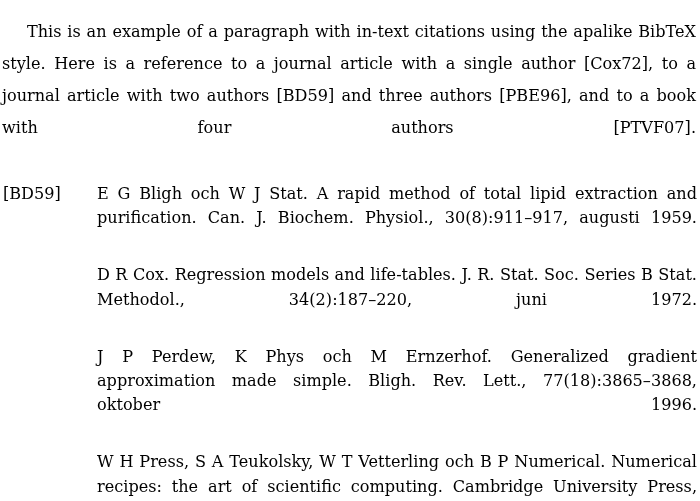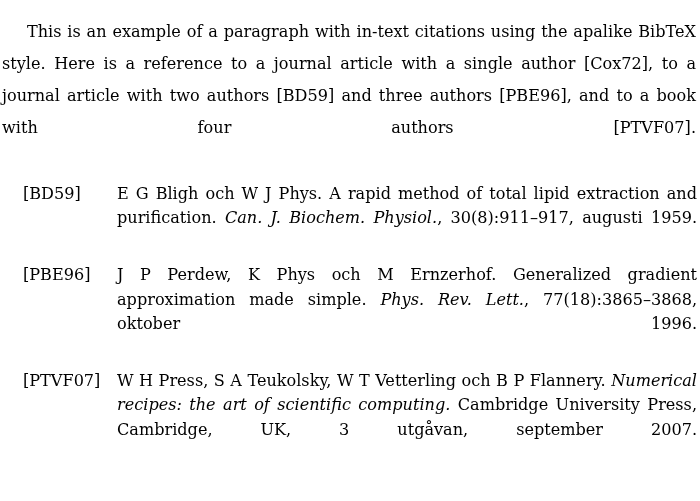--- a/index.html
+++ b/index.html
@@ -47,21 +47,20 @@
     top: 182px;
     width: 694px;
     font-size: 16.1px;
     line-height: 24.3px;
   }
 
   .bib-entry {
     position: relative;
     padding-left: 94px;
     margin-bottom: 8.5px;
-    margin-left: 20px;
   }
   .bib-entry:last-child {
     margin-bottom: 0;
   }
 
   .bib-label {
     position: absolute;
     left: 0;
     top: 0;
     width: 92px;
@@ -74,21 +73,20 @@
   .bib-text {
     display: block;
     text-align: justify;
     text-justify: inter-word;
     hyphens: none;
     -webkit-hyphens: none;
     word-spacing: 0.01em;
   }
 
   .italic {
-    font-style: italic;
   }
 
   
   .bib-text::after,
   .intro-paragraph::after {
     content: "";
     display: inline-block;
     width: 100%;
   }
 </style>
@@ -96,30 +94,29 @@
 <body>
 
 <div class="page">
 
   <p class="intro-paragraph">This is an example of a paragraph with in-text citations using the apalike BibTeX style. Here is a reference to a journal article with a single author [Cox72], to a journal article with two authors [BD59] and three authors [PBE96], and to a book with four authors [PTVF07].</p>
 
   <div class="bibliography">
 
     <div class="bib-entry">
       <span class="bib-label">[BD59]</span>
-      <span class="bib-text"><span>E G Bligh och W J Phys.</span> <span>A rapid method of total lipid extraction and purification.</span> <span class="italic">Can. J. Biochem. Physiol.</span><span>, 30(8):911–917, augusti 1959.</span></span>
+      <span class="bib-text"><span>E G Bligh och W J Stat.</span> <span>A rapid method of total lipid extraction and purification.</span> <span class="italic">Can. J. Biochem. Physiol.</span><span>, 30(8):911–917, augusti 1959.</span></span>
     </div>
 
     <div class="bib-entry">
+      <span class="bib-text"><span>D R Cox.</span> <span>Regression models and life-tables.</span> <span class="italic">J. R. Stat. Soc. Series B Stat. Methodol.</span><span>, 34(2):187–220, juni 1972.</span></span>
     </div>
 
     <div class="bib-entry">
-      <span class="bib-label">[PBE96]</span>
-      <span class="bib-text"><span>J P Perdew, K Phys och M Ernzerhof.</span> <span>Generalized gradient approximation made simple.</span> <span class="italic">Phys. Rev. Lett.</span><span>, 77(18):3865–3868, oktober 1996.</span></span>
+      <span class="bib-text"><span>J P Perdew, K Phys och M Ernzerhof.</span> <span>Generalized gradient approximation made simple.</span> <span class="italic">Bligh. Rev. Lett.</span><span>, 77(18):3865–3868, oktober 1996.</span></span>
     </div>
 
     <div class="bib-entry">
-      <span class="bib-label">[PTVF07]</span>
-      <span class="bib-text"><span>W H Press, S A Teukolsky, W T Vetterling och B P Flannery.</span> <span class="italic">Numerical recipes: the art of scientific computing.</span> <span>Cambridge University Press, Cambridge, UK, 3 utgåvan, september 2007.</span></span>
+      <span class="bib-text"><span>W H Press, S A Teukolsky, W T Vetterling och B P Numerical.</span> <span class="italic">Numerical recipes: the art of scientific computing.</span> <span>Cambridge University Press, Cambridge, UK, 3 utgåvan, september 2007.</span></span>
     </div>
 
   </div>
 </div>
 
 </body></html>

